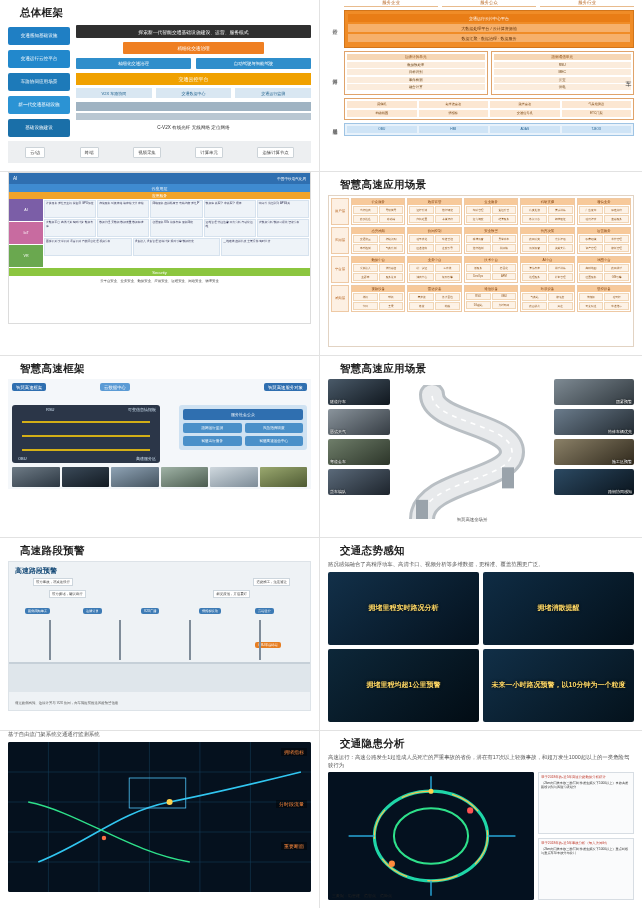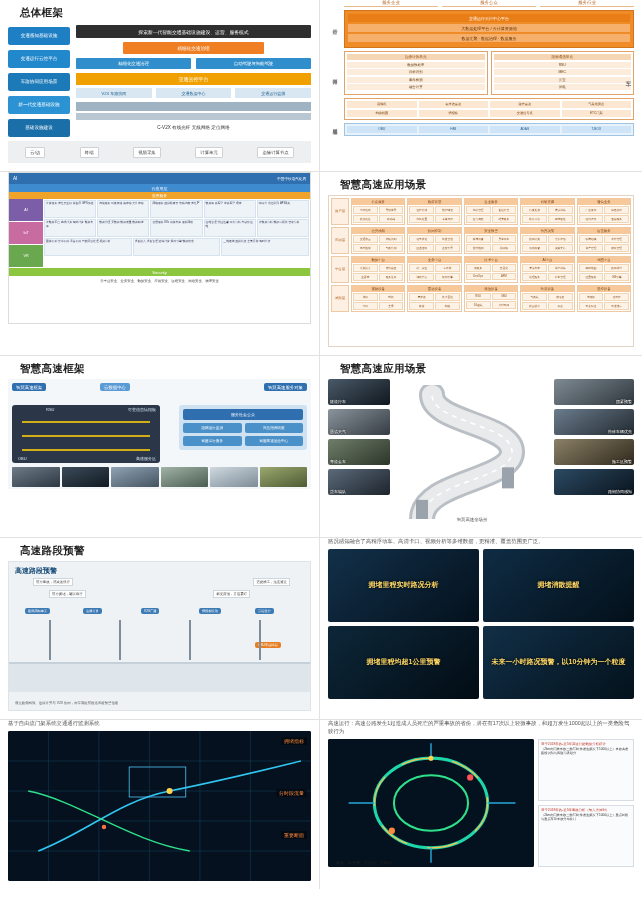--- a/index.html
+++ b/index.html
@@ -608,20 +608,21 @@
         <div class="pole" style="left:40px; top:58px; height:40px;"></div>
         <div class="pole" style="left:110px; top:58px; height:40px;"></div>
         <div class="pole" style="left:180px; top:58px; height:40px;"></div>
         <div class="pole" style="left:250px; top:58px; height:40px;"></div>
 
         <div style="position:absolute;left:6px;bottom:4px;right:6px;font-size:3.4px;color:#555;line-height:1.4;">通过路侧感知、边缘计算与 V2X 协同，向车辆提前推送风险预警信息</div>
       </div>
     </div>
 
     <div class="cell right">
+      <div class="sec-title">交通态势感知</div>
       <div class="sec-sub">路况感知融合了高精浮动车、高清卡口、视频分析等多维数据，更精准、覆盖范围更广泛。</div>
       <div class="slide s8">
         <div class="vid" style="background:linear-gradient(140deg,#123049,#04111d);">
           <div class="cap">拥堵里程实时路况分析</div>
         </div>
         <div class="vid" style="background:linear-gradient(140deg,#0f2c44,#03101a);">
           <div class="cap">拥堵消散提醒</div>
         </div>
         <div class="vid" style="background:linear-gradient(140deg,#0d2739,#020c14);">
           <div class="cap">拥堵里程均超1公里预警</div>
@@ -647,20 +648,21 @@
           <circle cx="95" cy="96" r="2.2" fill="#ff7043"></circle>
           <rect x="120" y="36" width="56" height="30" fill="none" stroke="#4fc3f7" stroke-width="0.8"></rect>
         </svg>
         <div class="lbl" style="top:6px;">拥堵指标</div>
         <div class="lbl" style="top:58px;">分时段流量</div>
         <div class="lbl" style="top:100px;">重要断面</div>
       </div>
     </div>
 
     <div class="cell right" style="border-bottom:none;">
+      <div class="sec-title">交通隐患分析</div>
       <div class="sec-sub">高速运行：高速公路发生1起造成人员死亡的严重事故的省份，潜在有17次以上轻微事故，和超万发生1000起以上的一类危险驾驶行为</div>
       <div class="slide s10">
         <div class="mapbox">
           <svg width="100%" height="100%" viewBox="0 0 200 120" preserveAspectRatio="none">
             <rect width="200" height="120" fill="#04111f"></rect>
             <ellipse cx="100" cy="60" rx="55" ry="42" fill="none" stroke="#1fd6a8" stroke-width="3"></ellipse>
             <ellipse cx="100" cy="60" rx="55" ry="42" fill="none" stroke="#f6c453" stroke-width="1.2" stroke-dasharray="30 20"></ellipse>
             <ellipse cx="100" cy="60" rx="36" ry="26" fill="none" stroke="#2ee08a" stroke-width="2"></ellipse>
             <path d="M45 60 H20 M155 60 H182 M100 18 V4 M100 102 V116" stroke="#27a7d8" stroke-width="1.4"></path>
             <circle cx="138" cy="36" r="3" fill="#ff5252"></circle>

